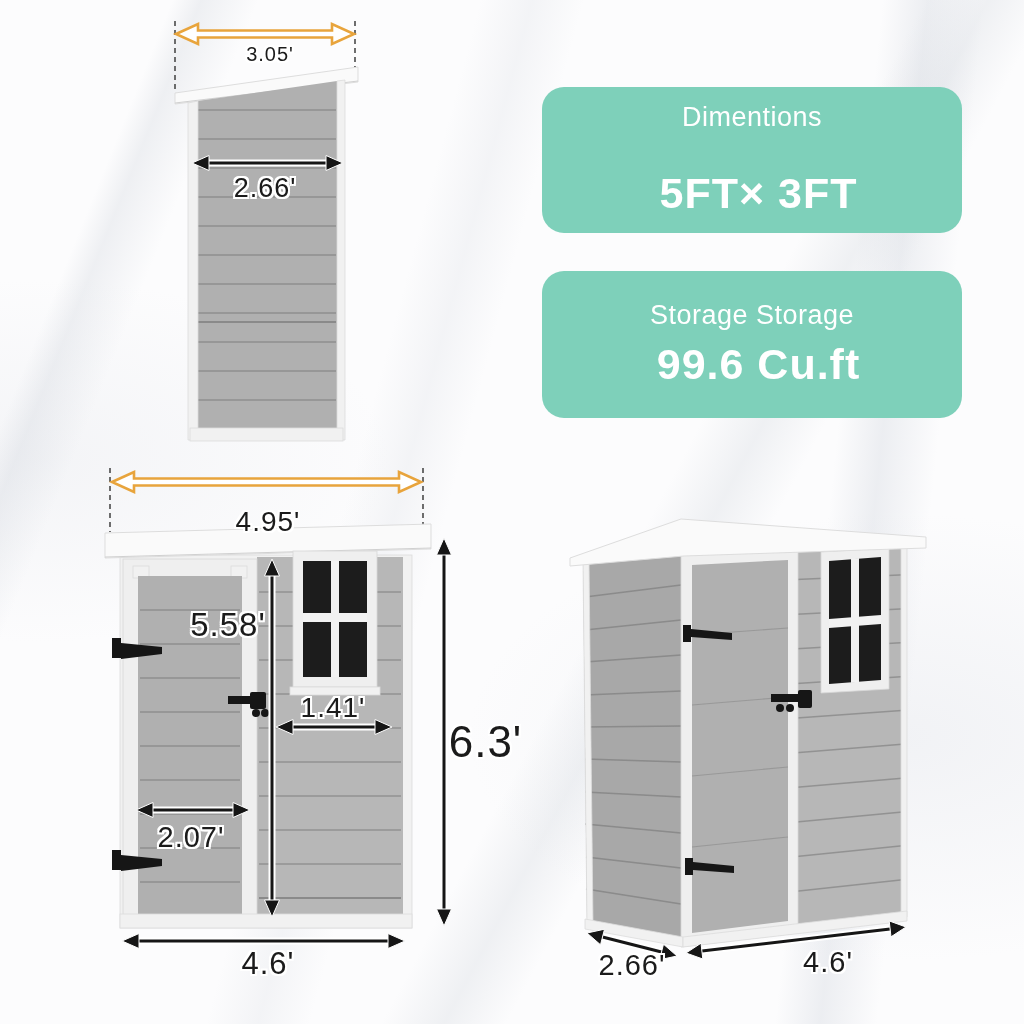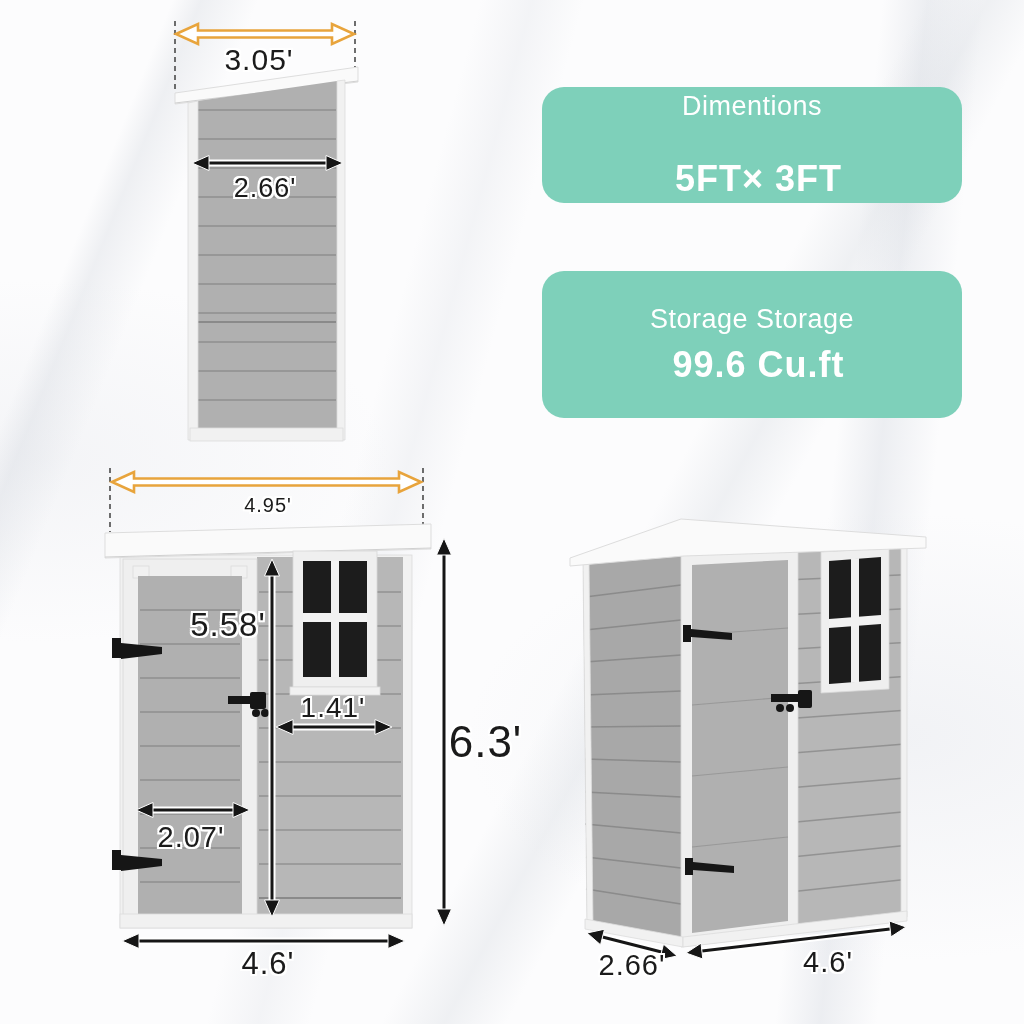--- a/index.html
+++ b/index.html
@@ -31,21 +31,21 @@
     position:absolute;text-align:center;color:#1b1b1b;letter-spacing:1px;
     text-shadow:-2px -2px 0 #fff,2px -2px 0 #fff,-2px 2px 0 #fff,2px 2px 0 #fff,
                 -2px 0 0 #fff,2px 0 0 #fff,0 -2px 0 #fff,0 2px 0 #fff;
   }
   .card{
     position:absolute;left:542px;width:420px;background:var(--accent);
     border-radius:22px;display:flex;flex-direction:column;align-items:center;
     justify-content:center;gap:9px;color:#ffffff;
   }
   .card-title{font-size:27px;font-weight:500;letter-spacing:.5px;}
-  .card-value{font-size:36px;font-weight:700;letter-spacing:1px;margin-left:13px;}
+  .card-value{font-size:43px;font-weight:700;letter-spacing:1px;margin-left:13px;}
   
   .roof{fill:#fafafa;stroke:#dddddd;stroke-width:1;}
   .trim{fill:#f1f1f1;stroke:#dcdcdc;stroke-width:.8;}
   .frame{fill:#efefef;stroke:#d8d8d8;stroke-width:.8;}
   .g-light{fill:var(--gray-light);}
   .g-mid{fill:var(--gray-mid);}
   .g-dark{fill:var(--gray-dark);}
   .pane{fill:var(--pane);}
   .mull{fill:#f2f2f2;}
   .black{fill:#161616;}
@@ -90,25 +90,25 @@
       <polygon class="trim" points="88,88 98,86 98,425 88,425"></polygon>
       <polygon class="trim" points="237,66 245,65 245,425 237,425"></polygon>
       <rect class="trim" x="90" y="413" width="153" height="13"></rect>
       <g>
         <line class="ab-case" x1="106" y1="148" x2="229" y2="148"></line>
         <line class="ab-line" x1="106" y1="148" x2="229" y2="148"></line>
         <polygon class="ab-head" points="92,148 109,140.5 109,155.5"></polygon>
         <polygon class="ab-head" points="243,148 226,140.5 226,155.5"></polygon>
       </g>
     </svg>
-    <span class="dim" style="left:94px;top:28px;width:130px;font-size:30px;">3.05'</span>
+    <span class="dim" style="left:105px;top:28px;width:130px;font-size:20px;">3.05'</span>
     <span class="dim" style="left:100px;top:158px;width:130px;font-size:27px;">2.66'</span>
   </section>
 
-  <aside class="card" style="top:87px;height:116px;gap:36px;">
+  <aside class="card" style="top:87px;height:146px;gap:36px;">
     <div class="card-title">Dimentions</div>
     <div class="card-value">5FT× 3FT</div>
   </aside>
   <aside class="card" style="top:271px;height:147px;">
     <div class="card-title">Storage Storage</div>
     <div class="card-value">99.6 Cu.ft</div>
   </aside>
 
   <section class="view" style="left:100px;top:462px;width:420px;height:525px;">
     <svg width="420" height="525" viewBox="0 0 420 525">
@@ -192,21 +192,21 @@
         <polygon class="ab-head" points="344,76 336.5,93 351.5,93"></polygon>
         <polygon class="ab-head" points="344,464 336.5,447 351.5,447"></polygon>
       </g>
       <g>
         <line class="ab-case" x1="36" y1="479" x2="291" y2="479"></line>
         <line class="ab-line" x1="36" y1="479" x2="291" y2="479"></line>
         <polygon class="ab-head" points="22,479 39,471.5 39,486.5"></polygon>
         <polygon class="ab-head" points="305,479 288,471.5 288,486.5"></polygon>
       </g>
     </svg>
-    <span class="dim" style="left:103px;top:32px;width:130px;font-size:20px;">4.95'</span>
+    <span class="dim" style="left:103px;top:44px;width:130px;font-size:28px;">4.95'</span>
     <span class="dim" style="left:63px;top:144px;width:130px;font-size:33px;">5.58'</span>
     <span class="dim" style="left:168px;top:230px;width:130px;font-size:28px;">1.41'</span>
     <span class="dim" style="left:26px;top:359px;width:130px;font-size:29px;">2.07'</span>
     <span class="dim" style="left:338px;top:255px;width:95px;font-size:44px;">6.3'</span>
     <span class="dim" style="left:103px;top:484px;width:130px;font-size:31px;">4.6'</span>
   </section>
 
   <section class="view" style="left:555px;top:495px;width:420px;height:500px;">
     <svg width="420" height="500" viewBox="0 0 420 500">
       <polygon class="g-dark" points="28,68 128,54 128,448 32,430"></polygon>

